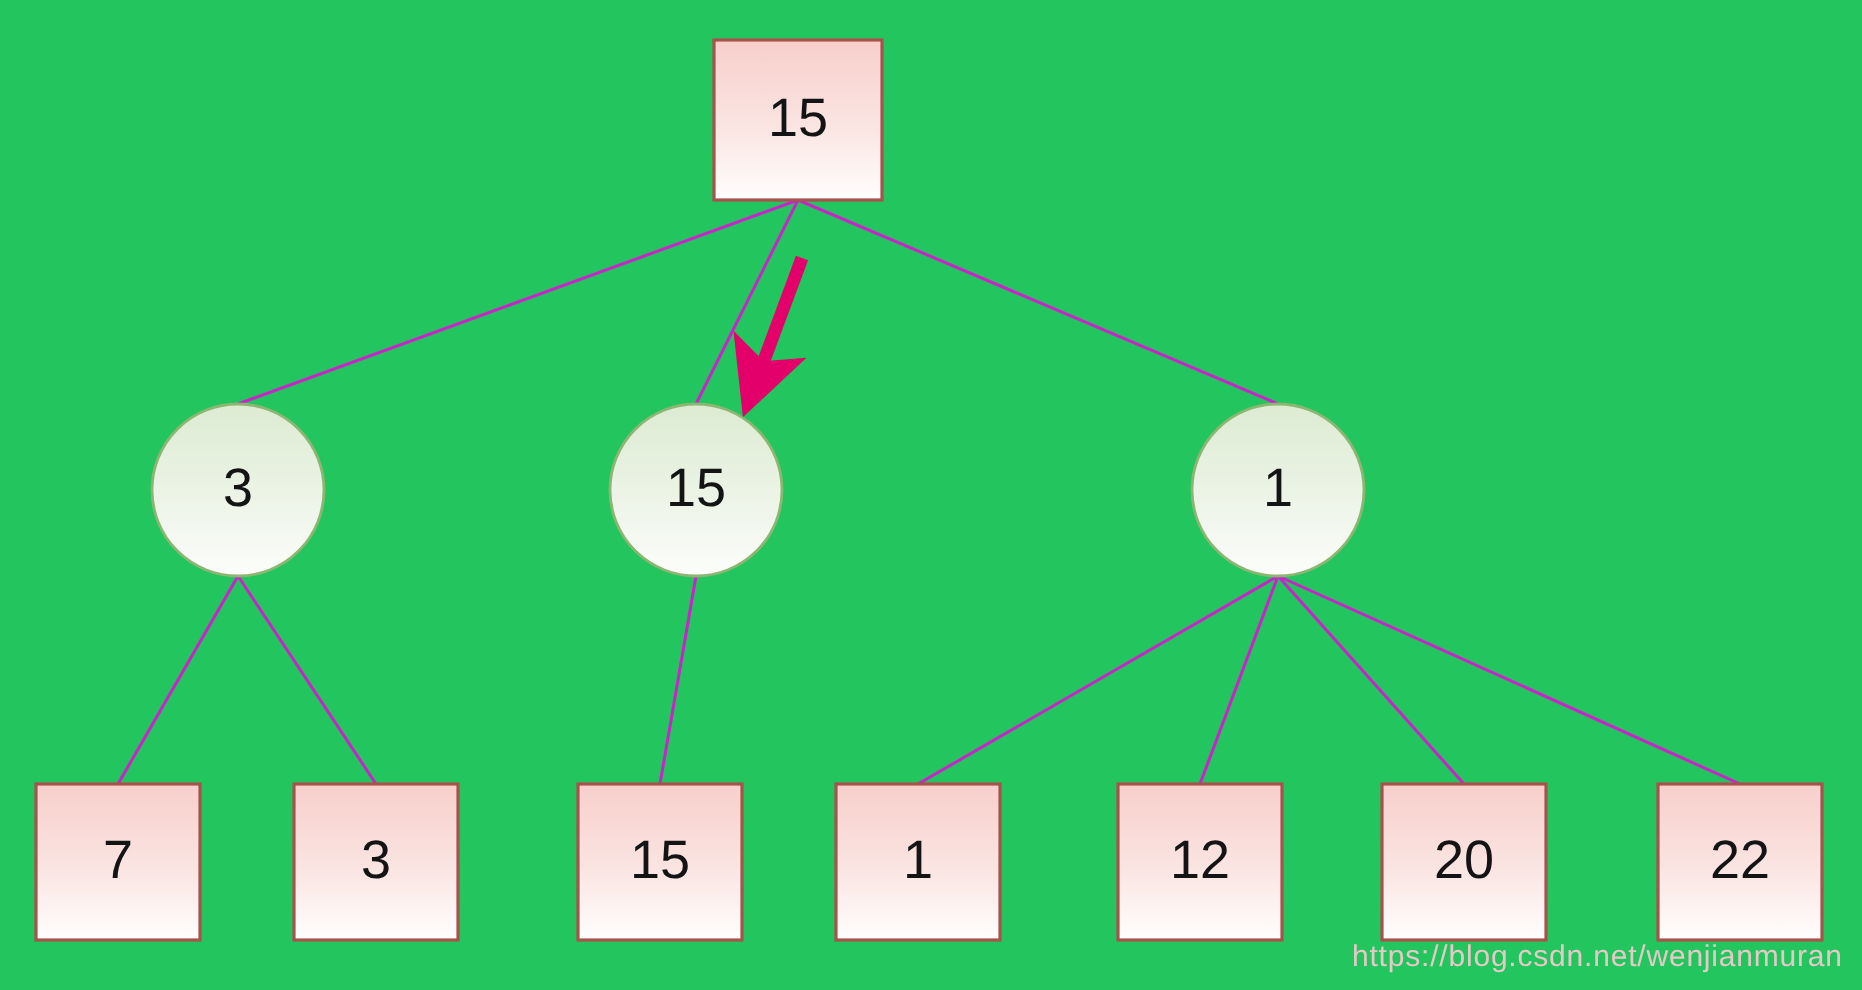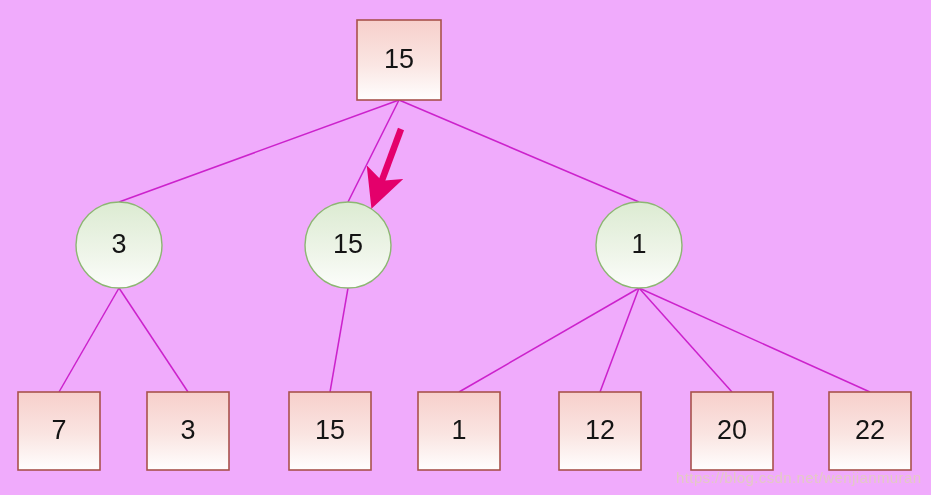--- a/index.html
+++ b/index.html
@@ -7,21 +7,21 @@
     padding: 0;
     background: #ffffff;
   }
   body {
     font-family: "Liberation Sans", sans-serif;
   }
   #canvas {
     position: relative;
     width: 931px;
     height: 495px;
-    background: #f0abfc;
+    background: #22c55e;
     overflow: hidden;
   }
   svg#tree {
     position: absolute;
     left: 0;
     top: 0;
     width: 931px;
     height: 495px;
   }
   .node-label {

